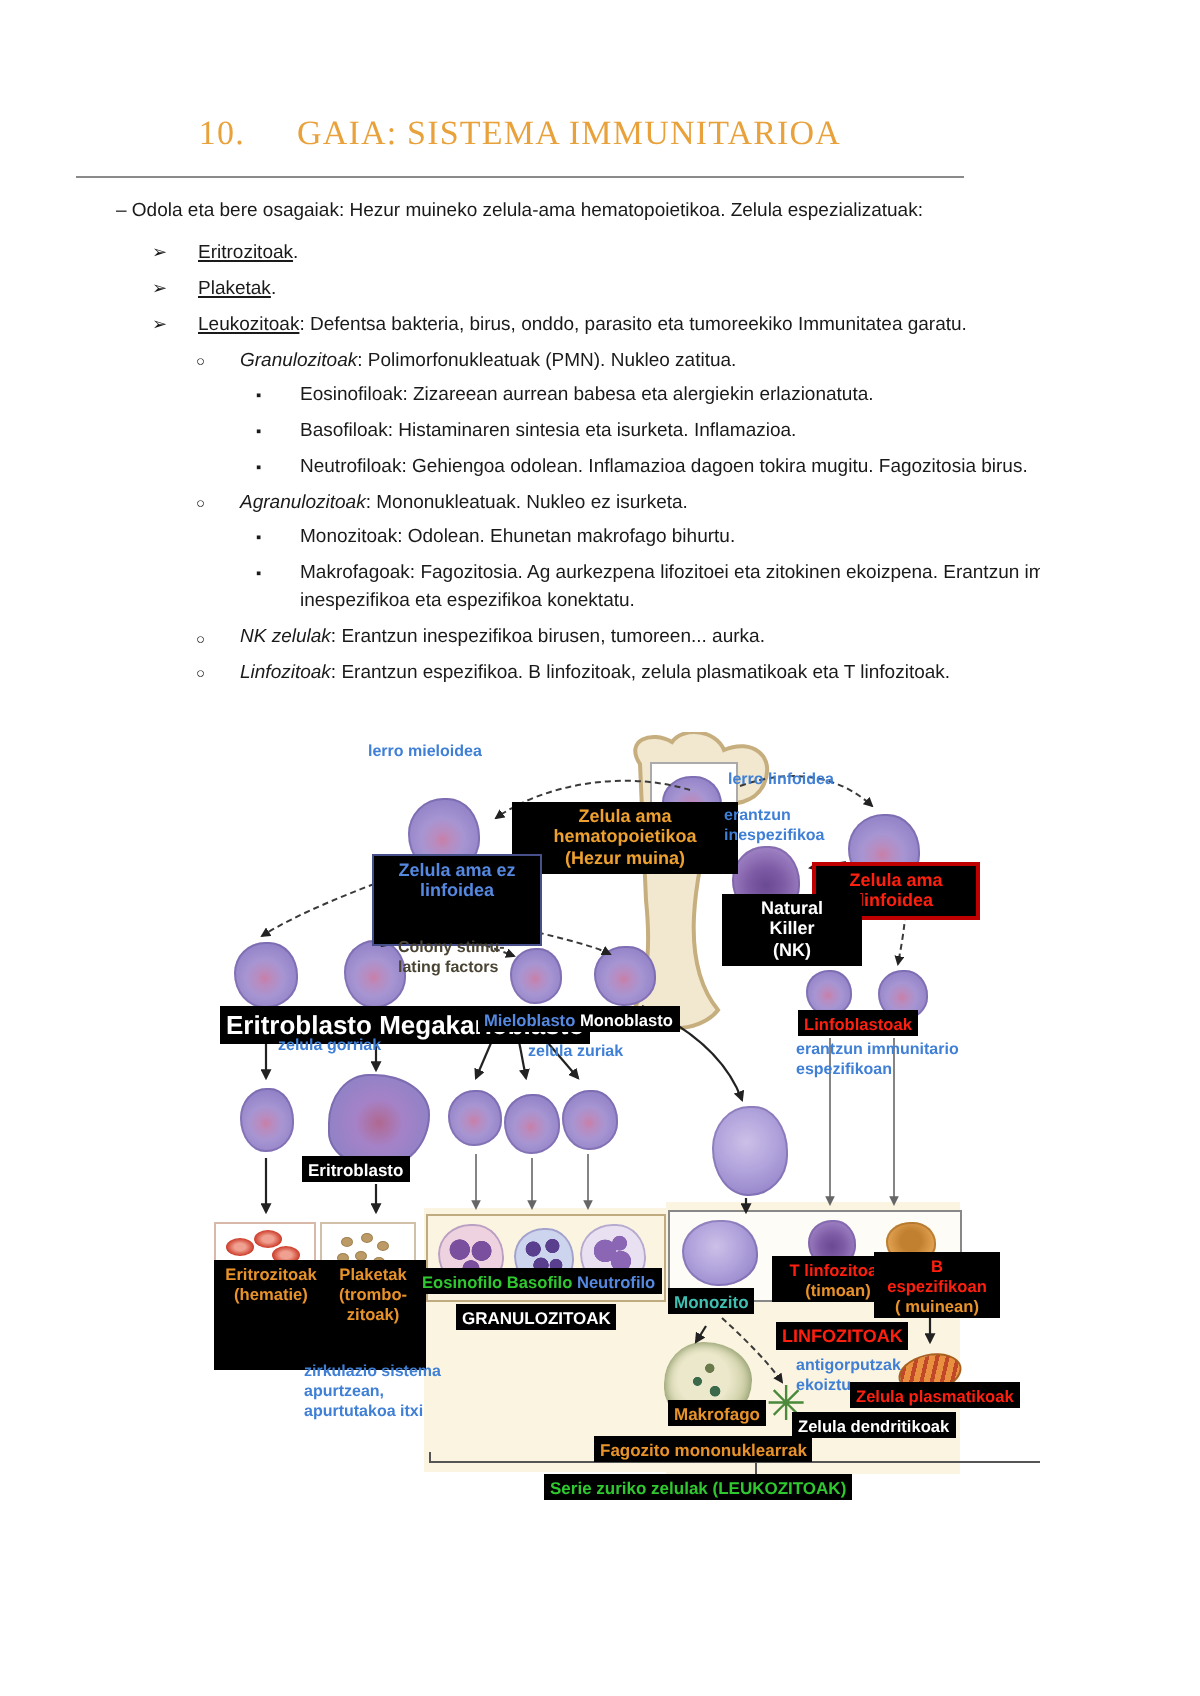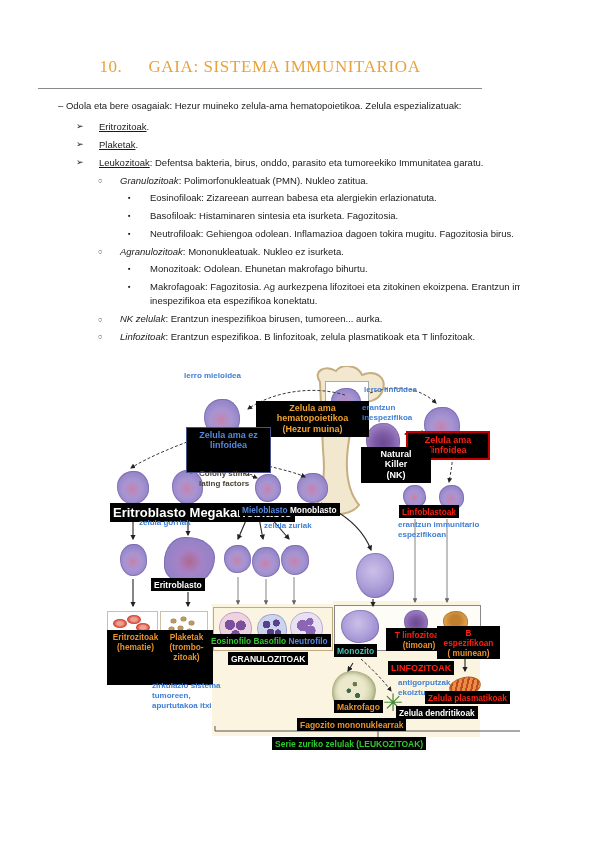--- a/index.html
+++ b/index.html
@@ -104,21 +104,21 @@
     <div class="li l2">
       <span class="mk">○</span>
       <span class="tx"><span class="it">Granulozitoak</span><span>: Polimorfonukleatuak (PMN). Nukleo zatitua.</span></span>
     </div>
     <div class="li l3">
       <span class="mk">▪</span>
       <span class="tx">Eosinofiloak: Zizareean aurrean babesa eta alergiekin erlazionatuta.</span>
     </div>
     <div class="li l3">
       <span class="mk">▪</span>
-      <span class="tx">Basofiloak: Histaminaren sintesia eta isurketa. Fagozitosia.</span>
+      <span class="tx">Basofiloak: Histaminaren sintesia eta isurketa. Inflamazioa.</span>
     </div>
     <div class="li l3">
       <span class="mk">▪</span>
       <span class="tx">Neutrofiloak: Gehiengoa odolean. Inflamazioa dagoen tokira mugitu. Fagozitosia birus.</span>
     </div>
 
     <div class="li l2">
       <span class="mk">○</span>
       <span class="tx"><span class="it">Agranulozitoak</span><span>: Mononukleatuak. Nukleo ez isurketa.</span></span>
     </div>
@@ -277,19 +277,19 @@
     <div class="ann" style="left:364px;top:385px;">lerro linfoidea</div>
     <div class="ann" style="left:362px;top:403px;">erantzun
 inespezifikoa</div>
     <div class="ann dark" style="left:199px;top:469px;">Colony stimu-
 lating factors</div>
     <div class="ann" style="left:139px;top:518px;">zelula gorriak</div>
     <div class="ann" style="left:264px;top:521px;">zelula zuriak</div>
     <div class="ann" style="left:398px;top:520px;">erantzun immunitario
 espezifikoan</div>
     <div class="ann" style="left:152px;top:681px;">zirkulazio sistema
-tumoreen,
+apurtzean,
 apurtutakoa itxi</div>
     <div class="ann" style="left:398px;top:678px;">antigorputzak
 ekoiztu</div>
 
   </div>
 </div>
 
 </body></html>

